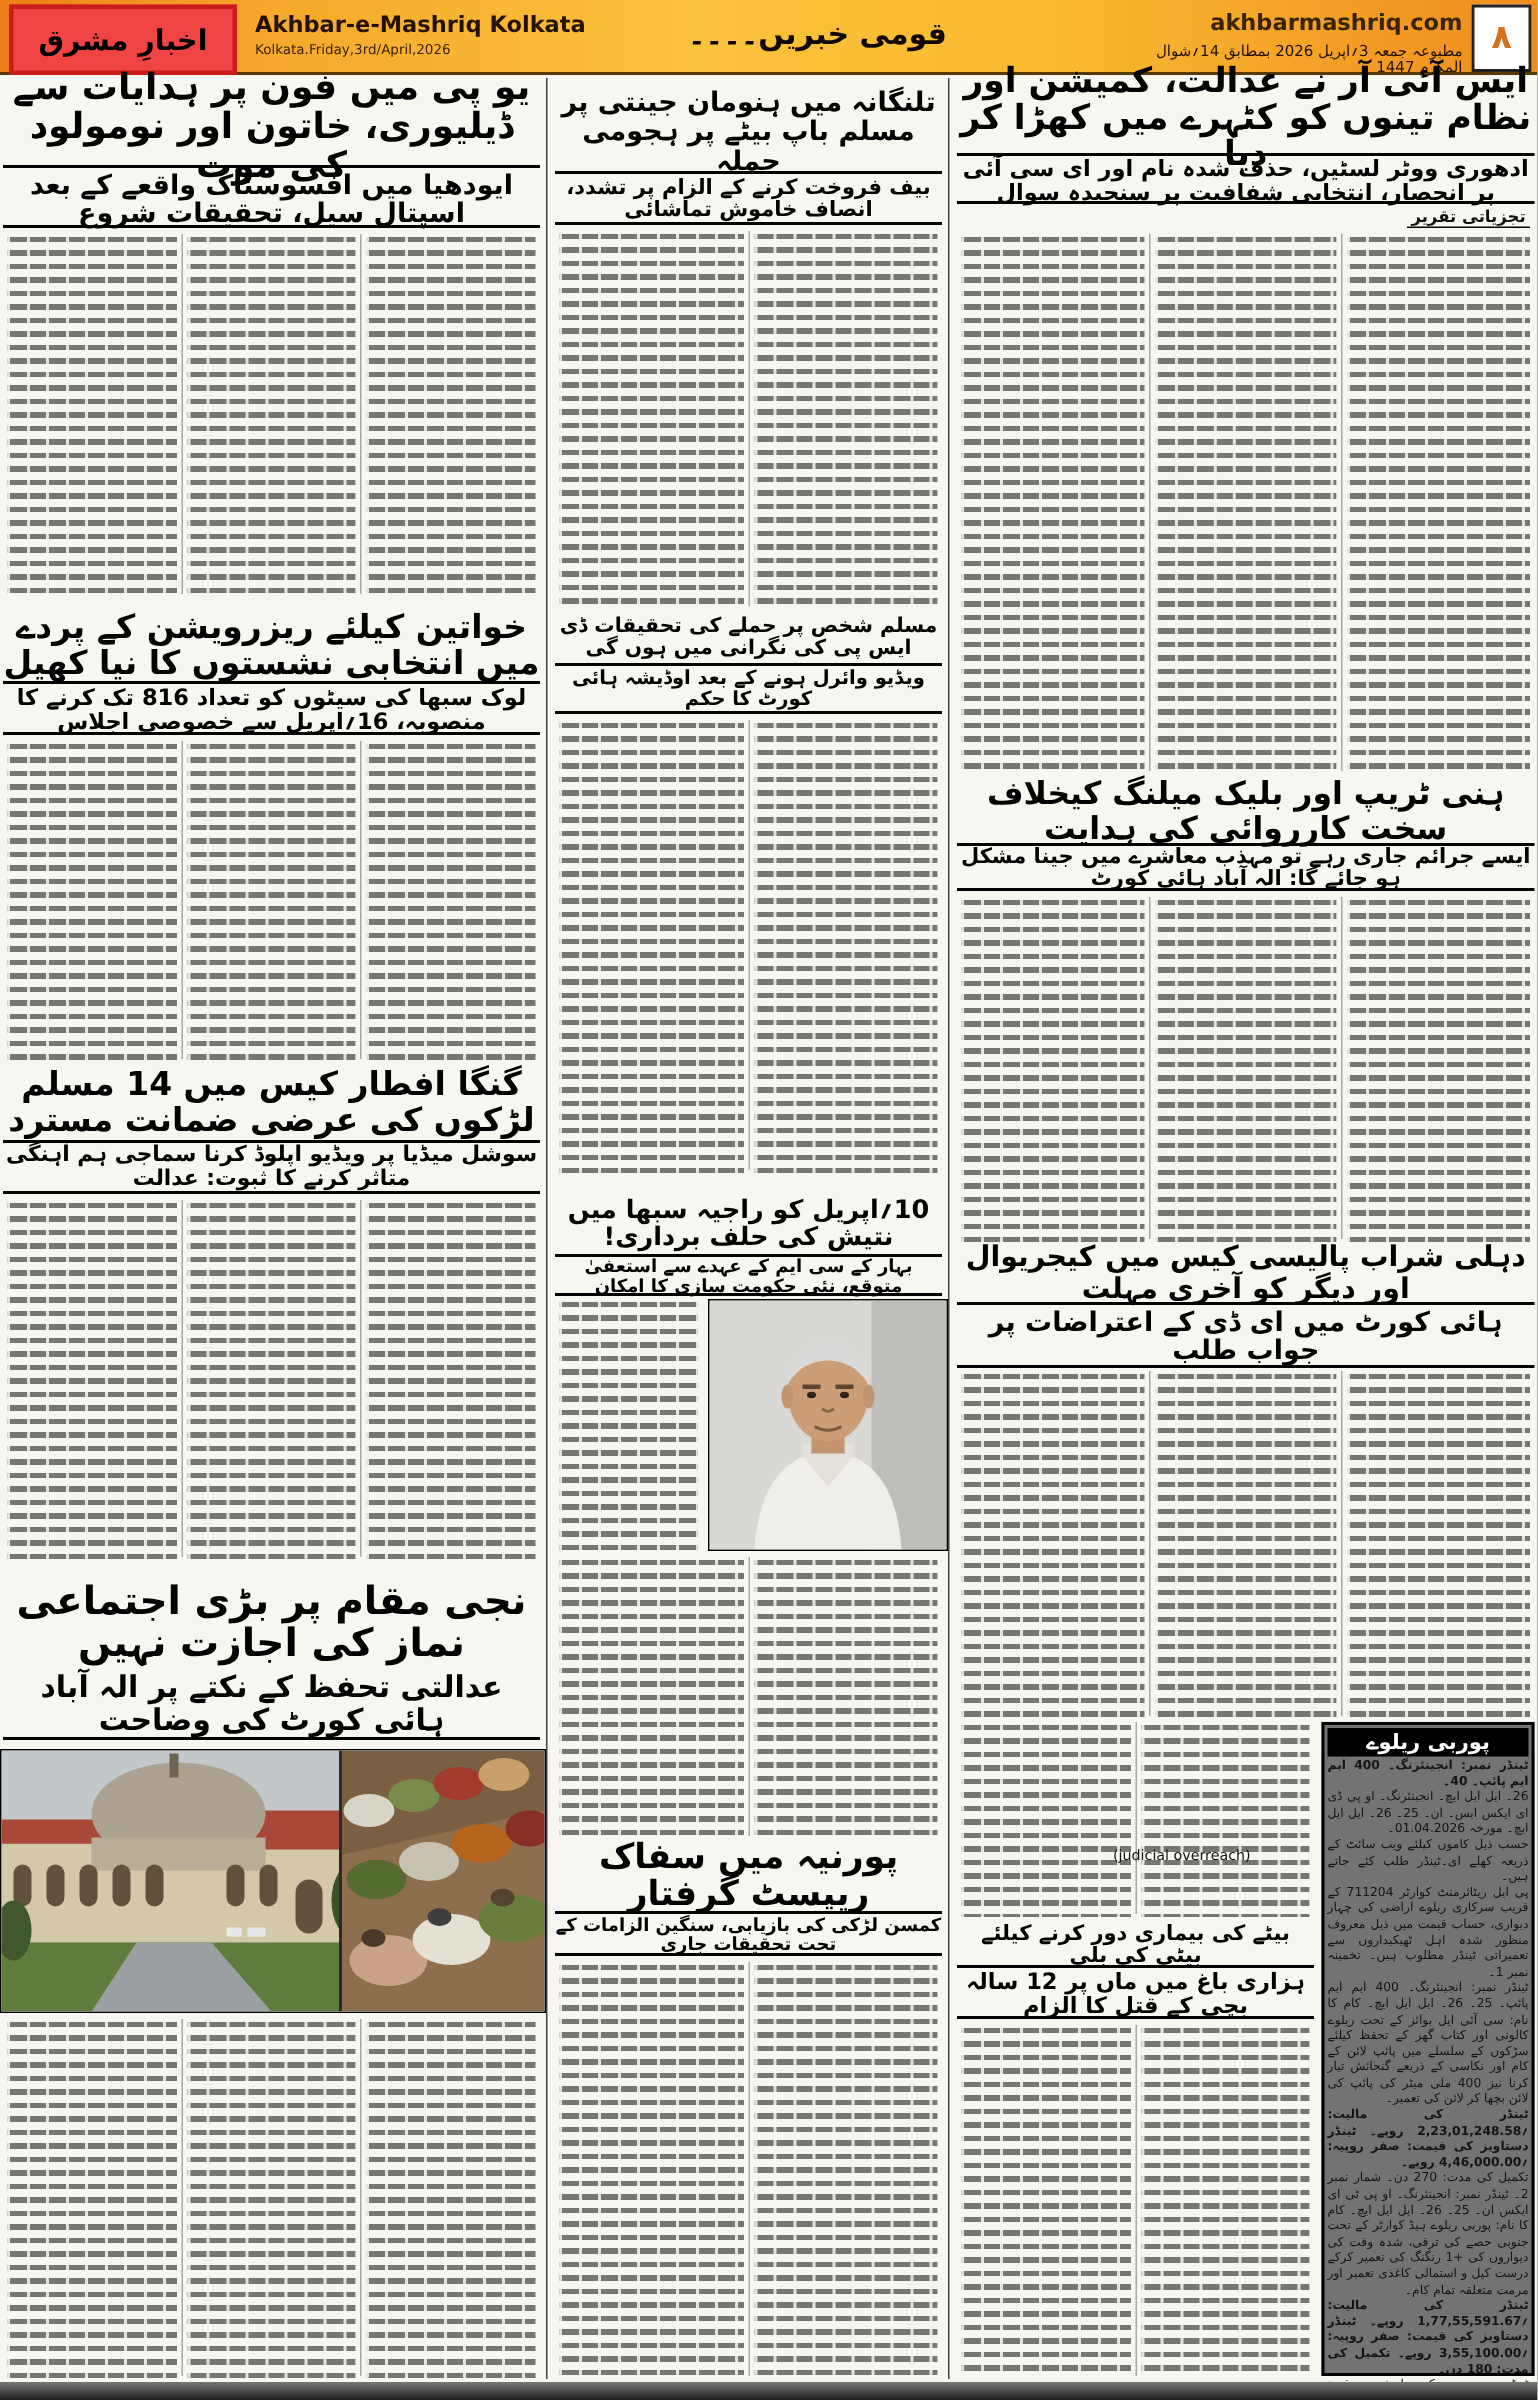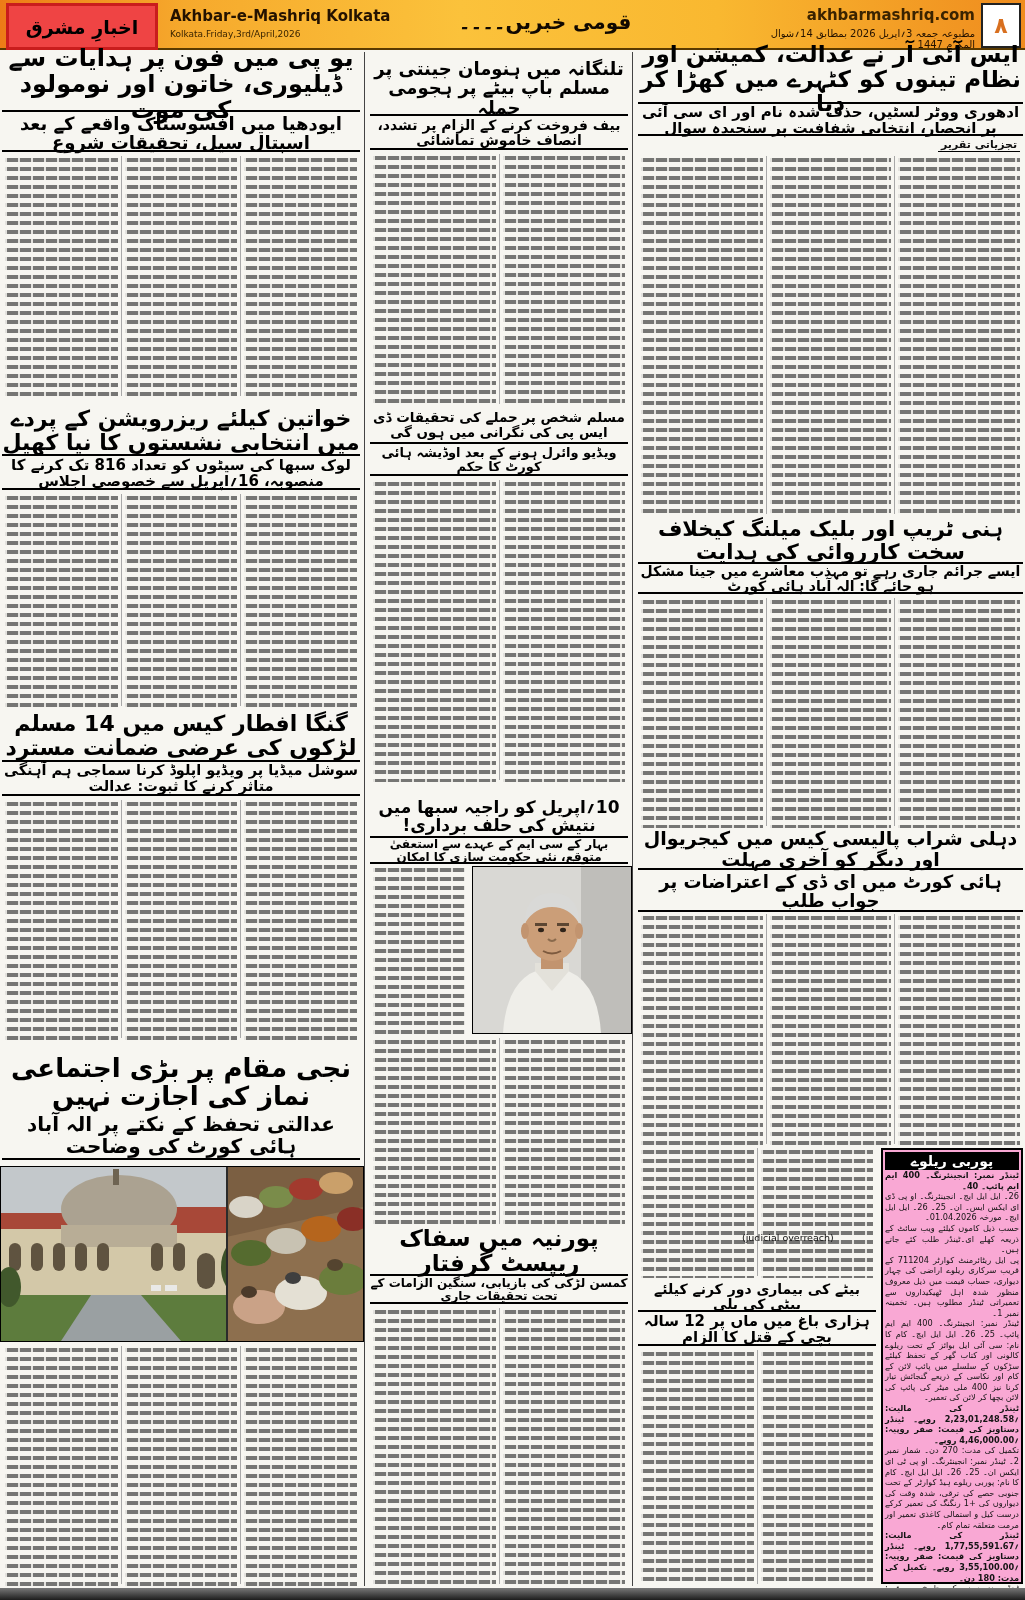--- a/index.html
+++ b/index.html
@@ -35,21 +35,21 @@
   .col{flex:1;padding:0 3px;}
   .col+.col{border-left:1px solid #a8a8a8;}
   .fxl{height:100%;margin-top:2px;
        background:
         repeating-linear-gradient(90deg, rgba(247,246,241,.85) 0 2px, transparent 2px 13px),
         repeating-linear-gradient(180deg,#1b1b1b 0 3.6px, transparent 3.6px 9px);
        opacity:.58;}
   .photo{position:absolute;border:1px solid #000;overflow:hidden;}
   .en-snippet{position:absolute;font-size:9.5px;color:#111;font-family:"DejaVu Sans",sans-serif;}
   
-  .ad{position:absolute;left:881px;top:1148px;width:142px;height:436px;background:#f9a8d4;
+  .ad{position:absolute;left:881px;top:1148px;width:142px;height:436px;background:#737373;
       border:2px solid #000;box-sizing:border-box;padding:2px;font-size:8.5px;}
   .ad-banner{background:#000;color:#fff;text-align:center;font-weight:bold;font-size:14px;
              direction:rtl;padding:1px 0;letter-spacing:2px;}
   .ad-line{direction:rtl;text-align:justify;font-size:8.2px;line-height:10.6px;color:#141414;}
   .ad-line.bold{font-weight:bold;}
   .bottom-band{position:absolute;left:0;top:1588px;width:1025px;height:12px;
                background:linear-gradient(180deg,#777,#1d1d1d);}
 </style>
 </head>
 <body>

